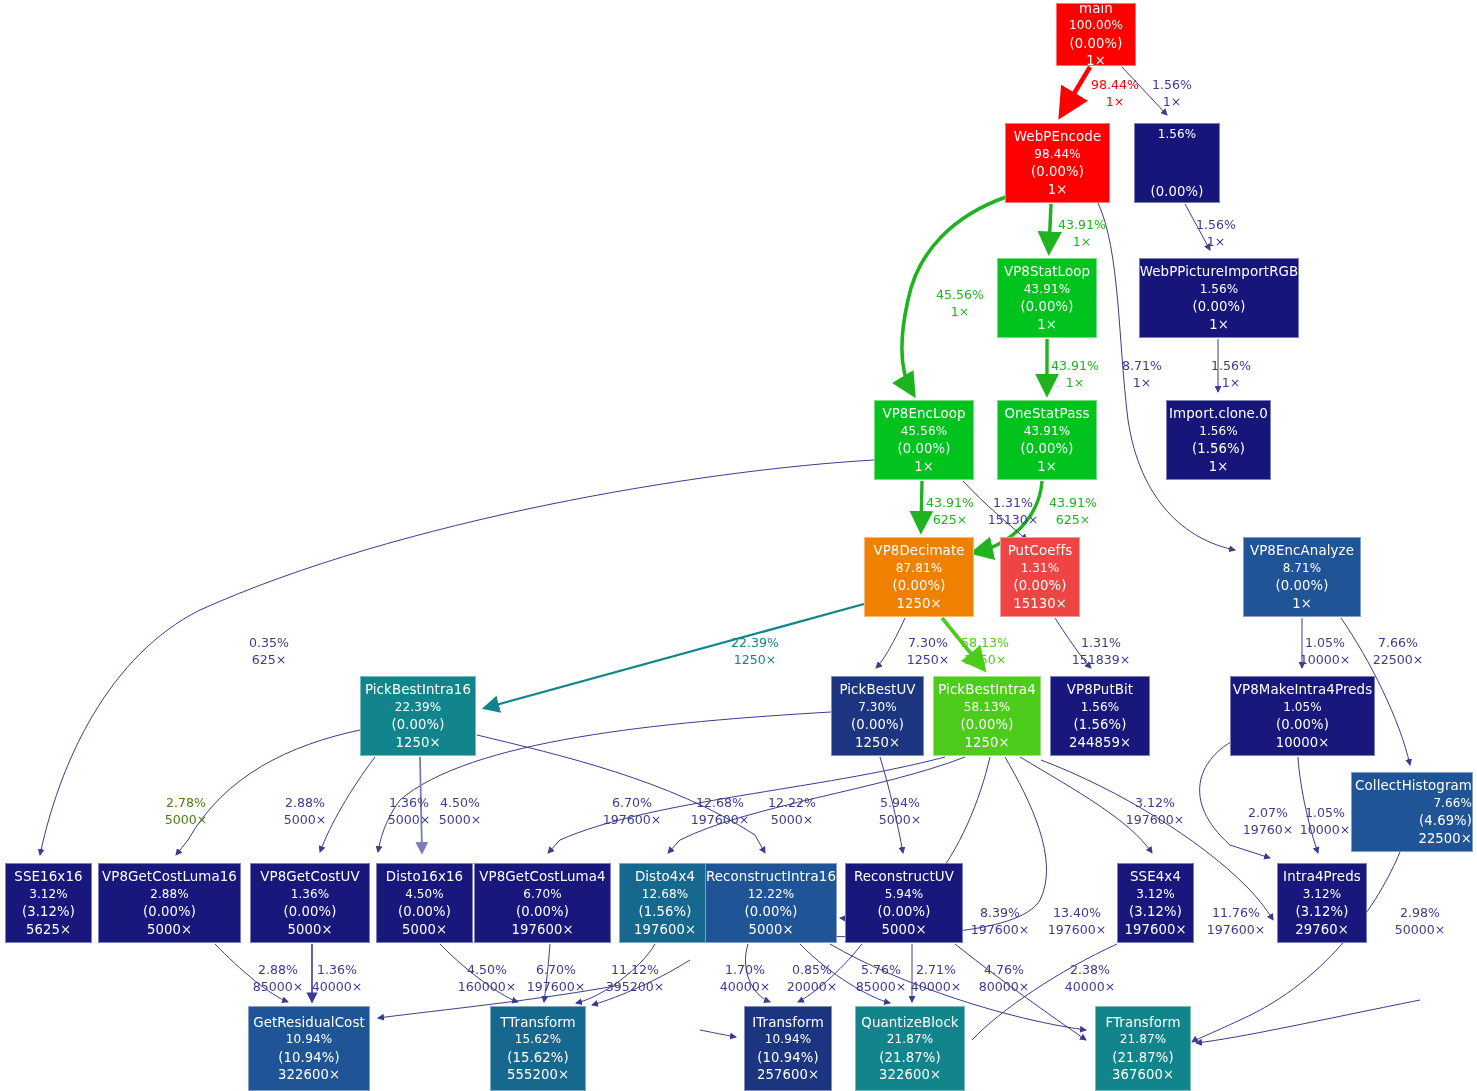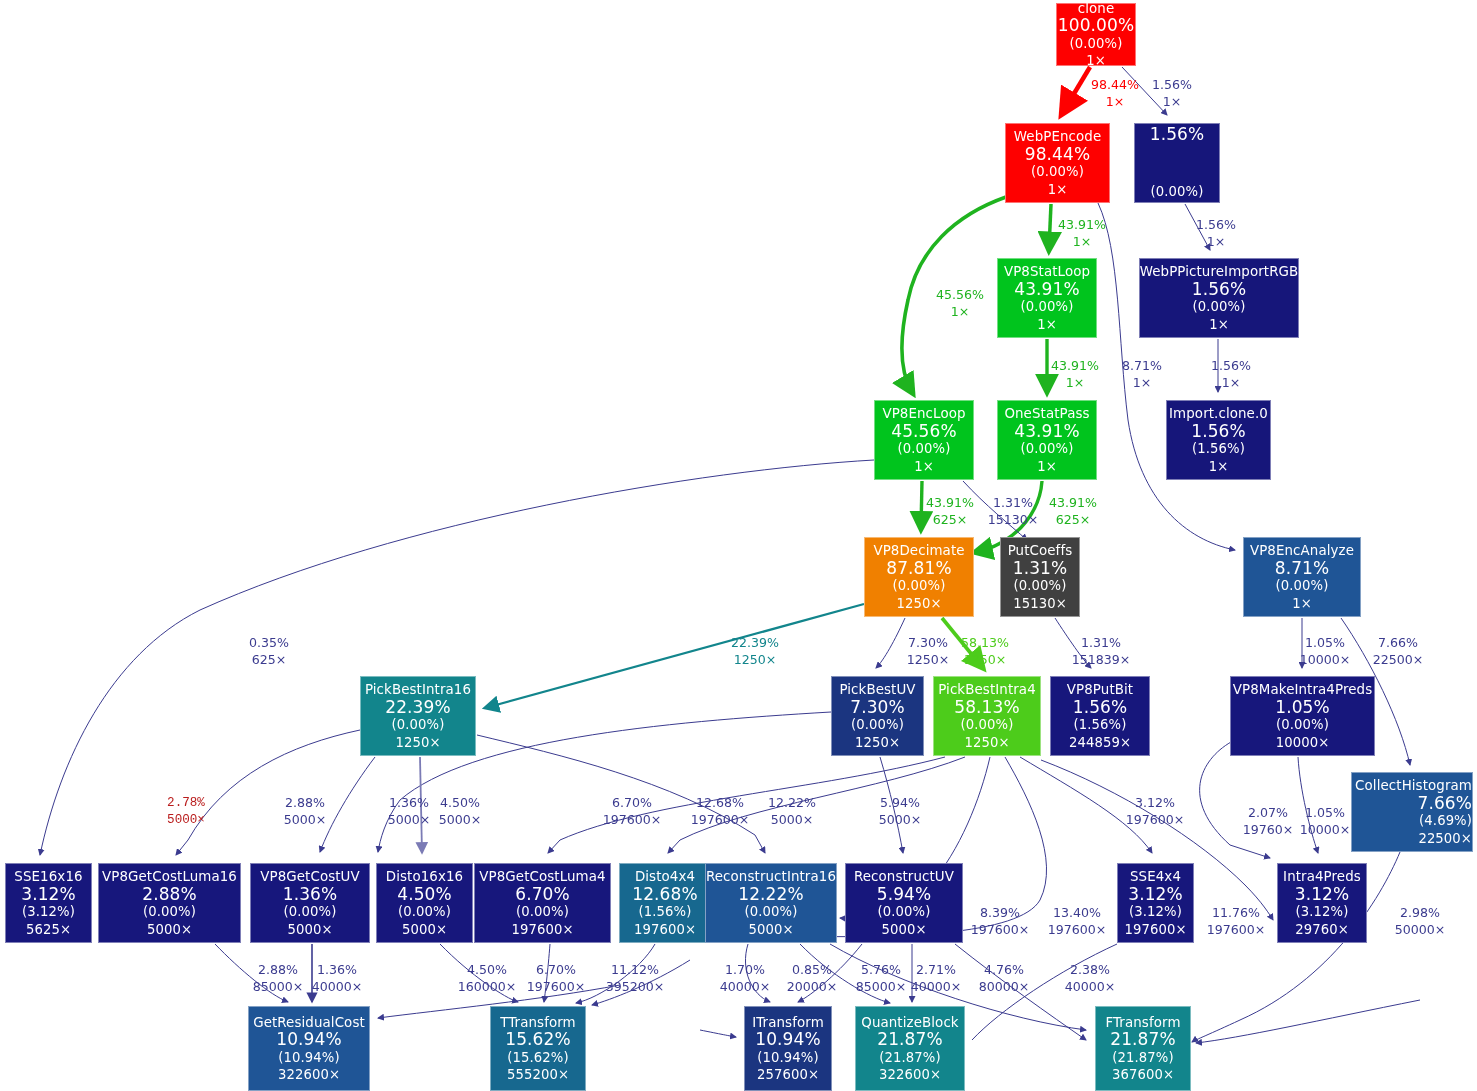--- a/index.html
+++ b/index.html
@@ -31,21 +31,21 @@
     justify-content: center;
     color: #ffffff;
     font-size: 13.2px;
     line-height: 17.5px;
     text-align: center;
     border: 1px solid rgba(255,255,255,0.45);
     white-space: nowrap;
     letter-spacing: 0.1px;
   }
   .node .nm { font-size: 13.4px; }
-  .node .pc { font-size: 17px; }
+  .node .pc { font-size: 12px; }
   .node .sf { font-size: 13.2px; }
   .node .ct { font-size: 13.2px; }
   .elabel {
     position: absolute;
     font-size: 12.6px;
     line-height: 16.5px;
     text-align: center;
     white-space: nowrap;
     transform: translateX(-50%);
     pointer-events: none;
@@ -143,21 +143,21 @@
     <path d="M955,944 C1000,980 1050,1015 1086,1040" stroke="#3b3b8f" stroke-width="1" fill="none" marker-end="url(#ah-navy)"></path>
     <path d="M1117,944 C1060,970 1000,1010 972,1040" stroke="#3b3b8f" stroke-width="1" fill="none"></path>
     <path d="M620,985 C540,1000 440,1010 378,1018" stroke="#3b3b8f" stroke-width="1" fill="none" marker-end="url(#ah-navy)"></path>
     <path d="M690,960 C650,985 610,1000 592,1005" stroke="#3b3b8f" stroke-width="1" fill="none" marker-end="url(#ah-navy)"></path>
     <path d="M1420,1000 C1320,1020 1240,1038 1196,1043" stroke="#3b3b8f" stroke-width="1" fill="none" marker-end="url(#ah-navy)"></path>
     <path d="M700,1030 C720,1034 730,1036 736,1037" stroke="#3b3b8f" stroke-width="1" fill="none" marker-end="url(#ah-navy)"></path>
   </svg>
 
   <div id="node-host">
       <div class="node" style="left: 1056px; top: 3px; width: 80px; height: 63px; background: rgb(254, 0, 0);">
-        <span class="nm">clone</span>
+        <span class="nm">main</span>
         <span class="pc">100.00%</span>
         <span class="sf">(0.00%)</span>
         <span class="ct">1×</span>
       </div>
       <div class="node" style="left: 1005px; top: 123px; width: 105px; height: 80px; background: rgb(254, 0, 0);">
         <span class="nm">WebPEncode</span>
         <span class="pc">98.44%</span>
         <span class="sf">(0.00%)</span>
         <span class="ct">1×</span>
       </div>
@@ -196,21 +196,21 @@
         <span class="pc">1.56%</span>
         <span class="sf">(1.56%)</span>
         <span class="ct">1×</span>
       </div>
       <div class="node" style="left: 864px; top: 537px; width: 110px; height: 80px; background: rgb(240, 128, 0);">
         <span class="nm">VP8Decimate</span>
         <span class="pc">87.81%</span>
         <span class="sf">(0.00%)</span>
         <span class="ct">1250×</span>
       </div>
-      <div class="node" style="left: 1000px; top: 537px; width: 80px; height: 80px; background: #404040;">
+      <div class="node" style="left: 1000px; top: 537px; width: 80px; height: 80px; background: #ef4444;">
         <span class="nm">PutCoeffs</span>
         <span class="pc">1.31%</span>
         <span class="sf">(0.00%)</span>
         <span class="ct">15130×</span>
       </div>
       <div class="node" style="left: 1243px; top: 537px; width: 118px; height: 80px; background: rgb(31, 85, 150);">
         <span class="nm">VP8EncAnalyze</span>
         <span class="pc">8.71%</span>
         <span class="sf">(0.00%)</span>
         <span class="ct">1×</span>
@@ -355,21 +355,21 @@
       <div class="elabel" style="left: 950px; top: 495px; color: rgb(31, 179, 31);"><span>43.91%</span><span class="l2">625×</span></div>
       <div class="elabel" style="left: 1073px; top: 495px; color: rgb(31, 179, 31);"><span>43.91%</span><span class="l2">625×</span></div>
       <div class="elabel" style="left: 1013px; top: 495px; color: rgb(59, 59, 143);"><span>1.31%</span><span class="l2">15130×</span></div>
       <div class="elabel" style="left: 928px; top: 635px; color: rgb(59, 59, 143);"><span>7.30%</span><span class="l2">1250×</span></div>
       <div class="elabel" style="left: 985px; top: 635px; color: rgb(77, 204, 27);"><span>58.13%</span><span class="l2">1250×</span></div>
       <div class="elabel" style="left: 1101px; top: 635px; color: rgb(59, 59, 143);"><span>1.31%</span><span class="l2">151839×</span></div>
       <div class="elabel" style="left: 755px; top: 635px; color: rgb(18, 133, 140);"><span>22.39%</span><span class="l2">1250×</span></div>
       <div class="elabel" style="left: 269px; top: 635px; color: rgb(59, 59, 143);"><span>0.35%</span><span class="l2">625×</span></div>
       <div class="elabel" style="left: 1325px; top: 635px; color: rgb(59, 59, 143);"><span>1.05%</span><span class="l2">10000×</span></div>
       <div class="elabel" style="left: 1398px; top: 635px; color: rgb(59, 59, 143);"><span>7.66%</span><span class="l2">22500×</span></div>
-      <div class="elabel" style="left: 186px; top: 795px; color: #b91c1c; font-family: Liberation Mono, monospace;"><span>2.78%</span><span class="l2">5000×</span></div>
+      <div class="elabel" style="left: 186px; top: 795px; color: #4d7c0f;"><span>2.78%</span><span class="l2">5000×</span></div>
       <div class="elabel" style="left: 305px; top: 795px; color: rgb(59, 59, 143);"><span>2.88%</span><span class="l2">5000×</span></div>
       <div class="elabel" style="left: 409px; top: 795px; color: rgb(59, 59, 143);"><span>1.36%</span><span class="l2">5000×</span></div>
       <div class="elabel" style="left: 460px; top: 795px; color: rgb(59, 59, 143);"><span>4.50%</span><span class="l2">5000×</span></div>
       <div class="elabel" style="left: 632px; top: 795px; color: rgb(59, 59, 143);"><span>6.70%</span><span class="l2">197600×</span></div>
       <div class="elabel" style="left: 720px; top: 795px; color: rgb(59, 59, 143);"><span>12.68%</span><span class="l2">197600×</span></div>
       <div class="elabel" style="left: 792px; top: 795px; color: rgb(59, 59, 143);"><span>12.22%</span><span class="l2">5000×</span></div>
       <div class="elabel" style="left: 900px; top: 795px; color: rgb(59, 59, 143);"><span>5.94%</span><span class="l2">5000×</span></div>
       <div class="elabel" style="left: 1155px; top: 795px; color: rgb(59, 59, 143);"><span>3.12%</span><span class="l2">197600×</span></div>
       <div class="elabel" style="left: 1268px; top: 805px; color: rgb(59, 59, 143);"><span>2.07%</span><span class="l2">19760×</span></div>
       <div class="elabel" style="left: 1325px; top: 805px; color: rgb(59, 59, 143);"><span>1.05%</span><span class="l2">10000×</span></div>

